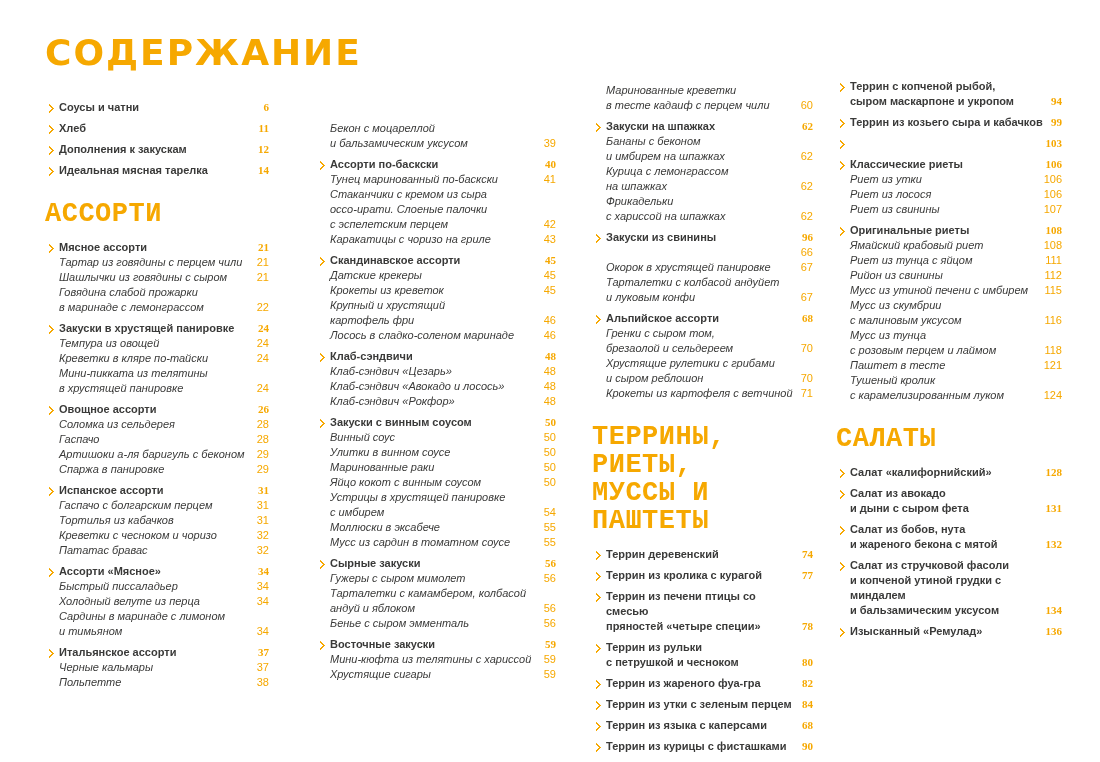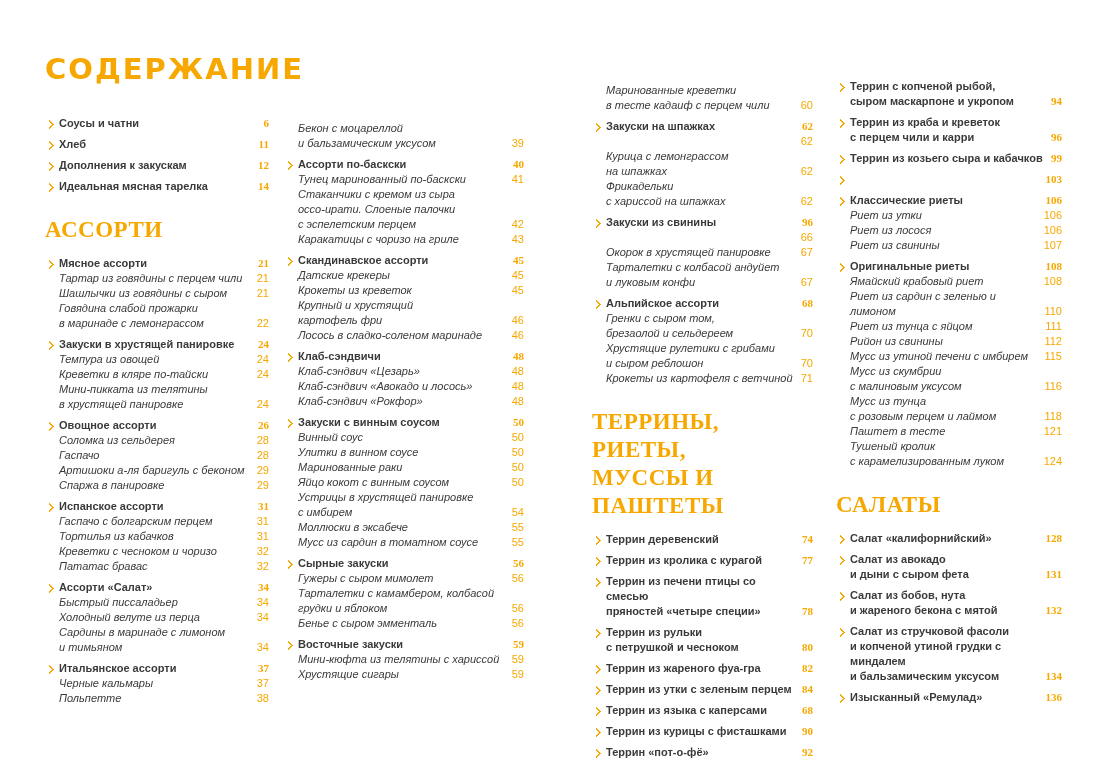--- a/index.html
+++ b/index.html
@@ -8,32 +8,32 @@
   }
   html,body{margin:0;padding:0;}
   body{
     width:1100px;height:762px;background:#ffffff;
     font-family:"Liberation Sans",sans-serif;color:var(--ink);
     position:relative;overflow:hidden;
   }
   .page{position:absolute;inset:0;background:#fff;}
   .col{position:absolute;}
   #col1{left:45px;top:36px;width:224px;}
-  #col2{left:284px;top:104px;width:240px;}
+  #col2{left:316px;top:104px;width:240px;}
   #col3{left:592px;top:66px;width:221px;}
   #col4{left:836px;top:62px;width:226px;}
 
   .title{
     font-family:"DejaVu Sans",sans-serif;
-    font-weight:700;font-size:29px;line-height:34px;letter-spacing:2px;
-    color:var(--accent);margin:16px 0 30px 0;white-space:nowrap;
+    font-weight:700;font-size:36px;line-height:34px;letter-spacing:2px;
+    color:var(--accent);margin:0 0 30px 0;white-space:nowrap;
   }
   .section-heading{
-    font-family:Liberation Serif, serif;
-    font-weight:700;font-size:23px;line-height:28px;letter-spacing:.5px;
+    font-family:Liberation Mono, monospace;
+    font-weight:700;font-size:27px;line-height:28px;letter-spacing:.5px;
     color:var(--accent);margin:22px 0 12px 0;white-space:pre-line;
   }
   .entry{
     position:relative;display:flex;align-items:flex-end;
     padding-left:14px;font-size:11px;line-height:15px;
   }
   .entry .t{white-space:pre-line;}
   .entry .n{margin-left:auto;padding-left:8px;color:var(--accent);flex:none;}
   .entry.header{font-weight:700;margin-top:6px;}
   .entry.header .n{font-weight:700;font-family:Liberation Serif, serif;}
@@ -146,21 +146,21 @@
       <div class="entry sub">
         <span class="t">Креветки с чесноком и чоризо</span>
         <span class="n">32</span>
       </div>
       <div class="entry sub">
         <span class="t">Пататас бравас</span>
         <span class="n">32</span>
       </div>
       <div class="entry header">
         <span class="chev"></span>
-        <span class="t">Ассорти «Салат»</span>
+        <span class="t">Ассорти «Мясное»</span>
         <span class="n">34</span>
       </div>
       <div class="entry sub">
         <span class="t">Быстрый писсаладьер</span>
         <span class="n">34</span>
       </div>
       <div class="entry sub">
         <span class="t">Холодный велуте из перца</span>
         <span class="n">34</span>
       </div>
@@ -285,21 +285,21 @@
         <span class="chev"></span>
         <span class="t">Сырные закуски</span>
         <span class="n">56</span>
       </div>
       <div class="entry sub">
         <span class="t">Гужеры с сыром мимолет</span>
         <span class="n">56</span>
       </div>
       <div class="entry sub">
         <span class="t">Тарталетки с камамбером, колбасой
-грудки и яблоком</span>
+андуй и яблоком</span>
         <span class="n">56</span>
       </div>
       <div class="entry sub">
         <span class="t">Бенье с сыром эмменталь</span>
         <span class="n">56</span>
       </div>
       <div class="entry header">
         <span class="chev"></span>
         <span class="t">Восточные закуски</span>
         <span class="n">59</span>
@@ -318,20 +318,22 @@
         <span class="t">Маринованные креветки
 в тесте кадаиф с перцем чили</span>
         <span class="n">60</span>
       </div>
       <div class="entry header">
         <span class="chev"></span>
         <span class="t">Закуски на шпажках</span>
         <span class="n">62</span>
       </div>
       <div class="entry sub">
+        <span class="t">Бананы с беконом
+и имбирем на шпажках</span>
         <span class="n">62</span>
       </div>
       <div class="entry sub">
         <span class="t">Курица с лемонграссом
 на шпажках</span>
         <span class="n">62</span>
       </div>
       <div class="entry sub">
         <span class="t">Фрикадельки
 с хариссой на шпажках</span>
@@ -425,26 +427,20 @@
     </div>
   <div class="col" id="col4">
       <div class="entry header">
         <span class="chev"></span>
         <span class="t">Террин с копченой рыбой,
 сыром маскарпоне и укропом</span>
         <span class="n">94</span>
       </div>
       <div class="entry header">
         <span class="chev"></span>
-        <span class="t">Террин из краба и креветок
-с перцем чили и карри</span>
-        <span class="n">96</span>
-      </div>
-      <div class="entry header">
-        <span class="chev"></span>
         <span class="t">Террин из козьего сыра и кабачков</span>
         <span class="n">99</span>
       </div>
       <div class="entry header">
         <span class="chev"></span>
         <span class="n">103</span>
       </div>
       <div class="entry header">
         <span class="chev"></span>
         <span class="t">Классические риеты</span>
@@ -463,24 +459,20 @@
         <span class="n">107</span>
       </div>
       <div class="entry header">
         <span class="chev"></span>
         <span class="t">Оригинальные риеты</span>
         <span class="n">108</span>
       </div>
       <div class="entry sub">
         <span class="t">Ямайский крабовый риет</span>
         <span class="n">108</span>
-      </div>
-      <div class="entry sub">
-        <span class="t">Риет из сардин с зеленью и лимоном</span>
-        <span class="n">110</span>
       </div>
       <div class="entry sub">
         <span class="t">Риет из тунца с яйцом</span>
         <span class="n">111</span>
       </div>
       <div class="entry sub">
         <span class="t">Рийон из свинины</span>
         <span class="n">112</span>
       </div>
       <div class="entry sub">

